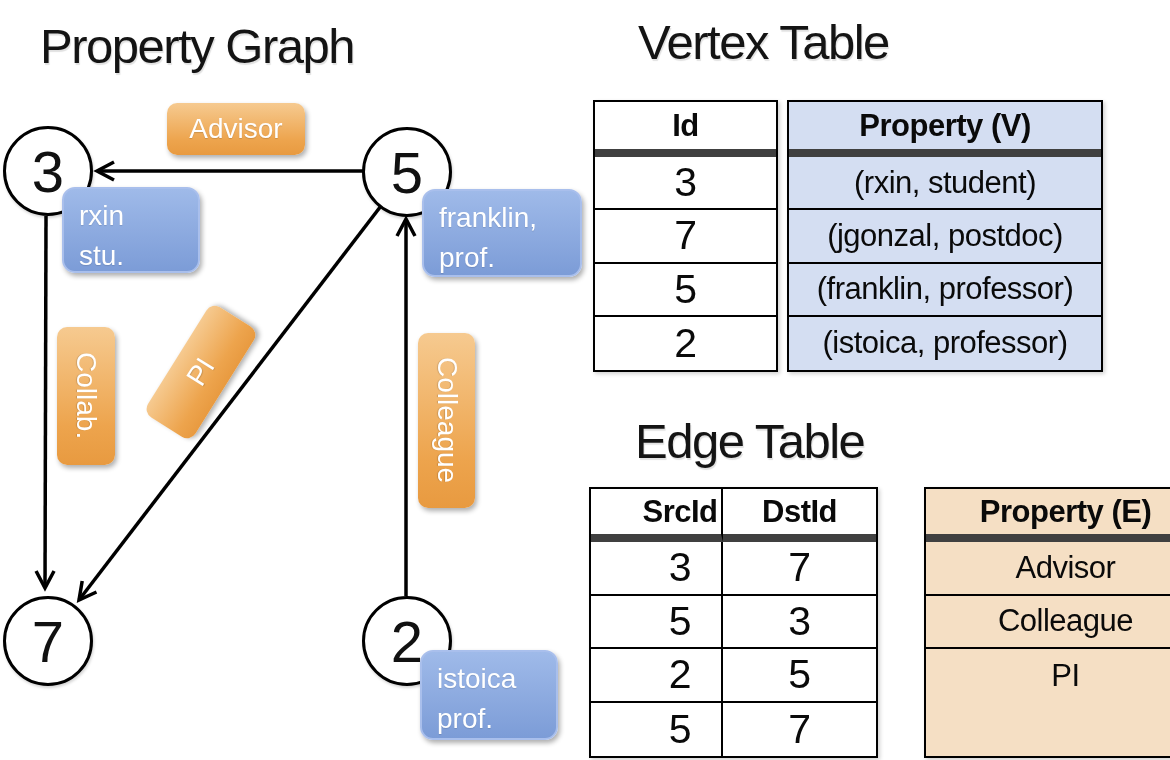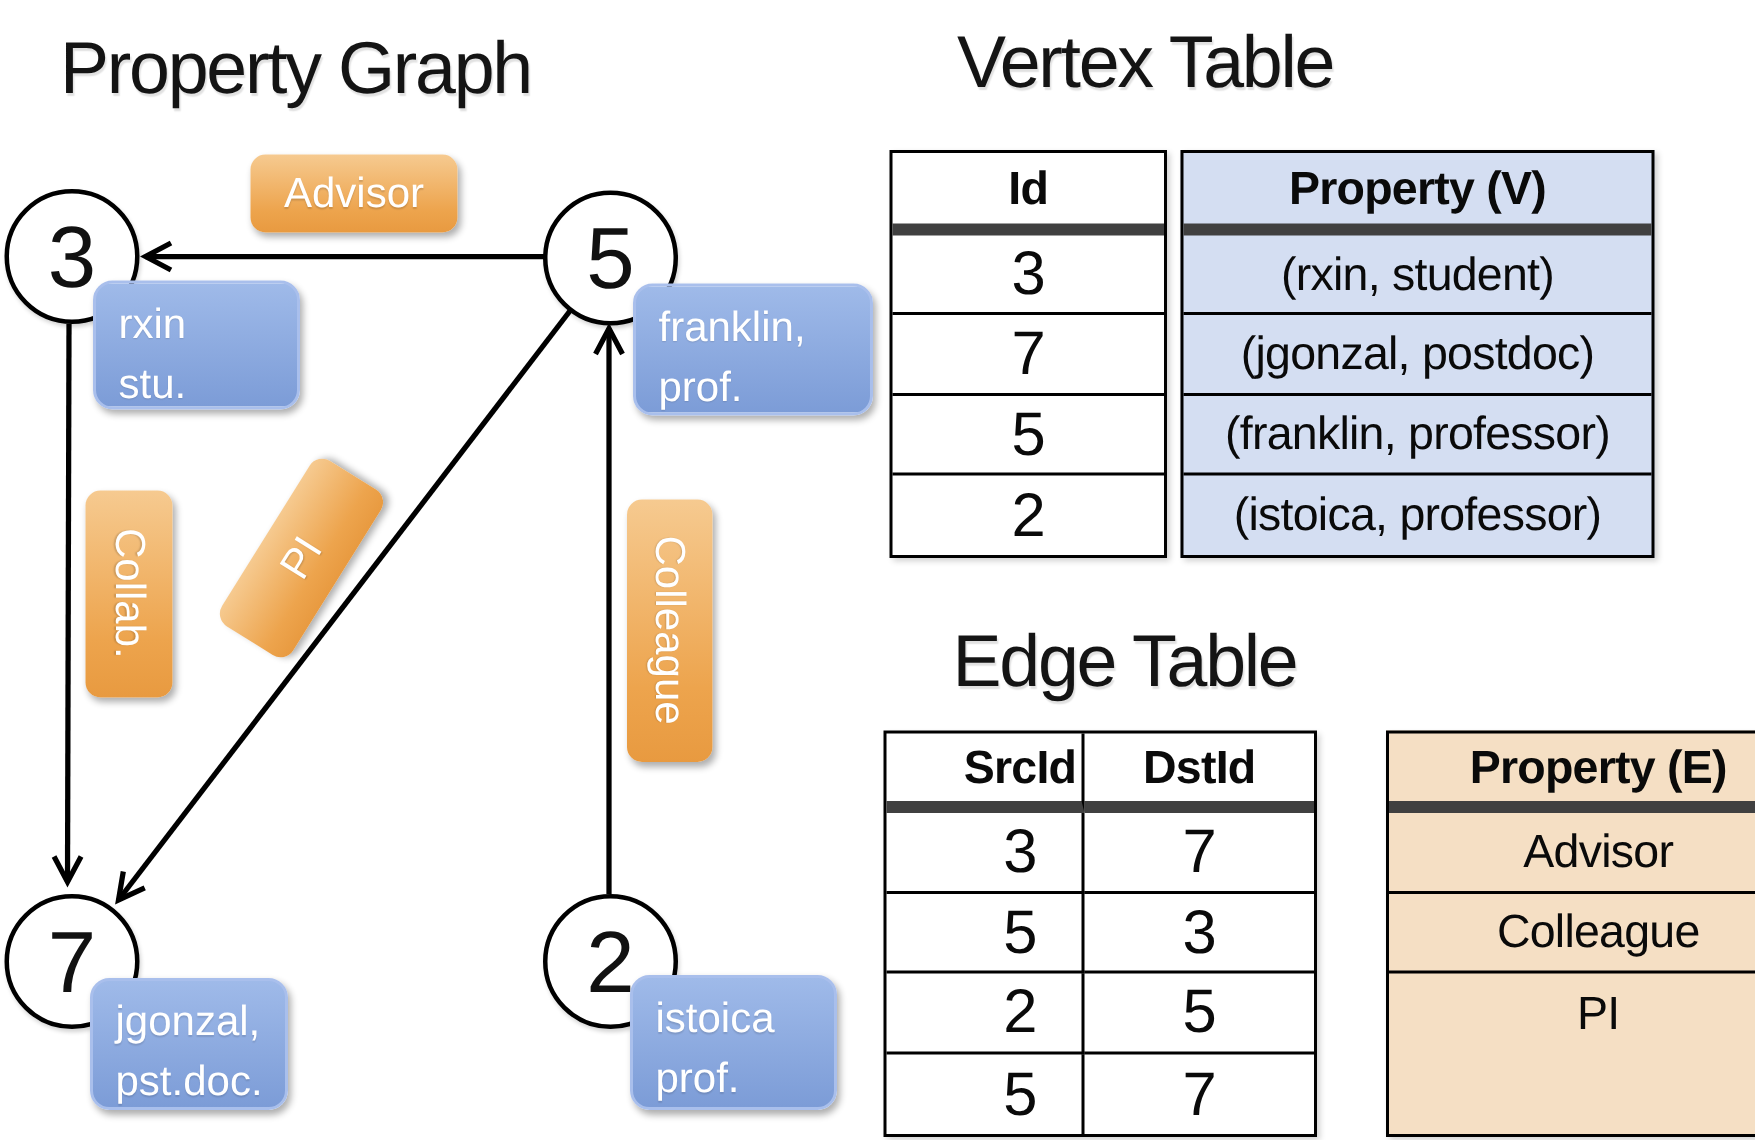--- a/index.html
+++ b/index.html
@@ -83,24 +83,20 @@
   <div class="node" style="left:362px; top:596px;">2</div>
 
   <div class="blabel" style="left:62px; top:187px; width:138px; height:86px;">
     <span>rxin</span>
     <span>stu.</span>
   </div>
   <div class="blabel" style="left:422px; top:189px; width:160px; height:88px;">
     <span>franklin,</span>
     <span>prof.</span>
   </div>
-  <div class="blabel" style="left:60px; top:652px; width:132px; height:88px;">
-    <span>jgonzal,</span>
-    <span>pst.doc.</span>
-  </div>
   <div class="blabel" style="left:420px; top:650px; width:138px; height:90px;">
     <span>istoica</span>
     <span>prof.</span>
   </div>
 
   <div class="olabel" style="left:167px; top:103px; width:138px; height:52px;">Advisor</div>
   <div class="olabel vert" style="left:57px; top:327px; width:58px; height:138px;">Collab.</div>
   <div class="olabel tilt" style="left:136px; top:344px; width:130px; height:56px;">PI</div>
   <div class="olabel vert" style="left:418px; top:333px; width:57px; height:175px;">Colleague</div>
 

